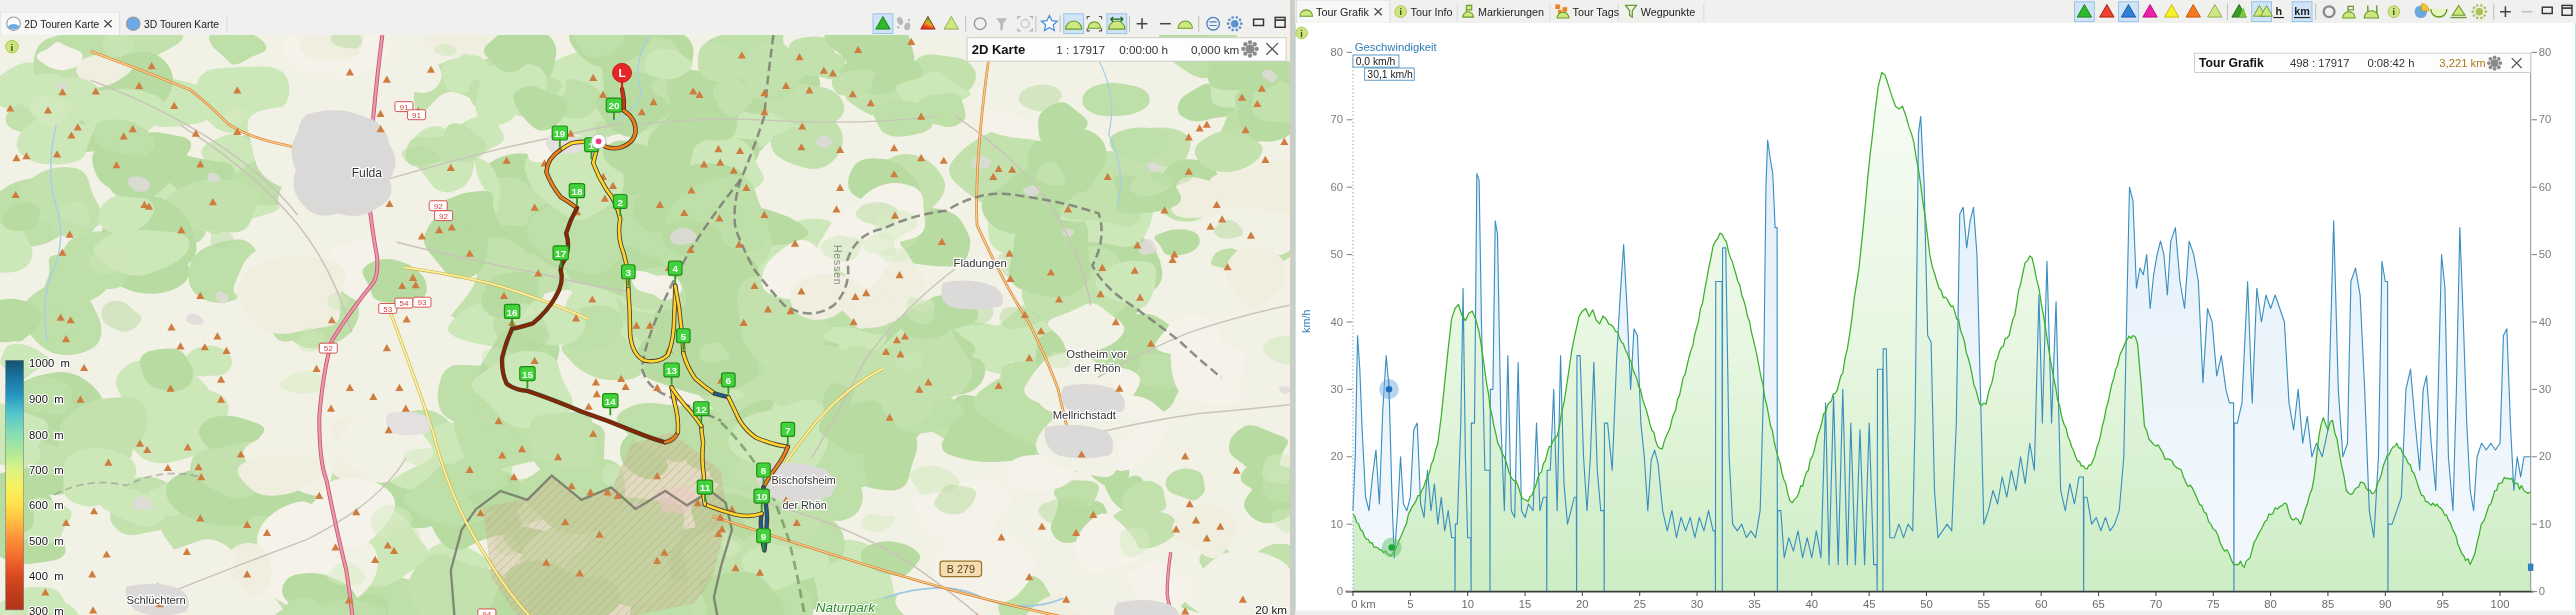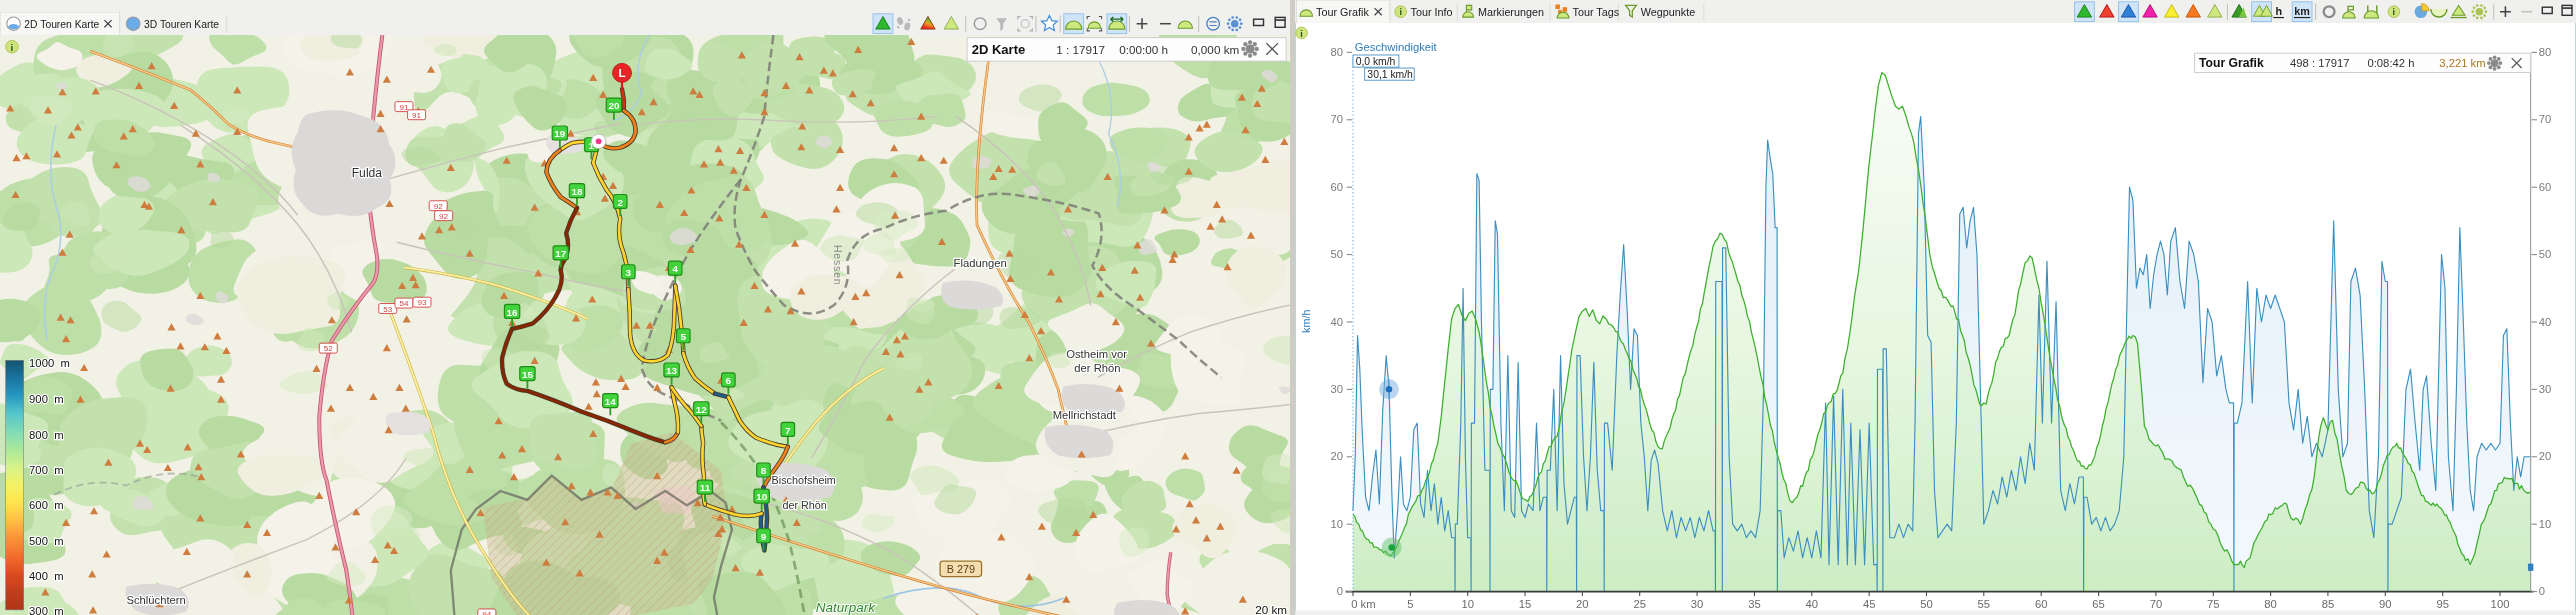--- a/index.html
+++ b/index.html
@@ -1,19 +1,19 @@
 <!DOCTYPE html>
 <html style="font-size:14.4px"><head><meta charset="utf-8">
 <style>
 * { margin:0; padding:0; box-sizing:border-box; }
 html,body { width:2576px; height:616px; overflow:hidden; background:#f0f0ef;
   font-family:"Liberation Sans", sans-serif; }
 #left { position:absolute; left:0; top:12px; width:1205px; height:616px; }
 #split { position:absolute; left:1290px; top:0; width:5.4px; height:616px; background:#cfccc6; }
-#right { position:absolute; left:1295px; top:0; width:1281px; height:616px; background:#0f766e; }
+#right { position:absolute; left:1295px; top:0; width:1281px; height:616px; background:#14b8a6; }
 .tabbar { position:absolute; top:0; left:0; right:0; height:23.4px; background:#f0f0ef; }
 svg text { font-family:"Liberation Sans", sans-serif; }
 </style></head>
 <body>
 <div id="left">
 <div class="tabbar"></div>
 <svg width="270" height="23.4" viewBox="0 0 300 26" xmlns="http://www.w3.org/2000/svg" style="position:absolute;top:0;left:0">
       <rect x="0" y="0" width="133" height="26" fill="#f7f7f6" stroke="#d8d8d6" stroke-width="1"></rect>
       <circle cx="15" cy="13" r="7.5" fill="#fff" stroke="#999" stroke-width="1.2"></circle>
       <path d="M8.7 16 a7.5 7.5 0 0 0 12.6 0 a9 9 0 0 0 -12.6 0 Z" fill="#6aabe8"></path>

